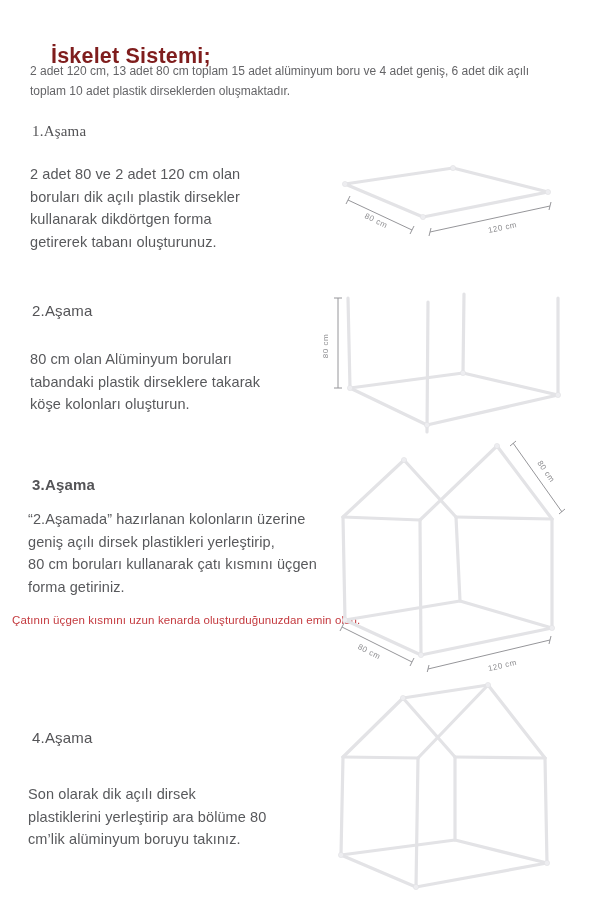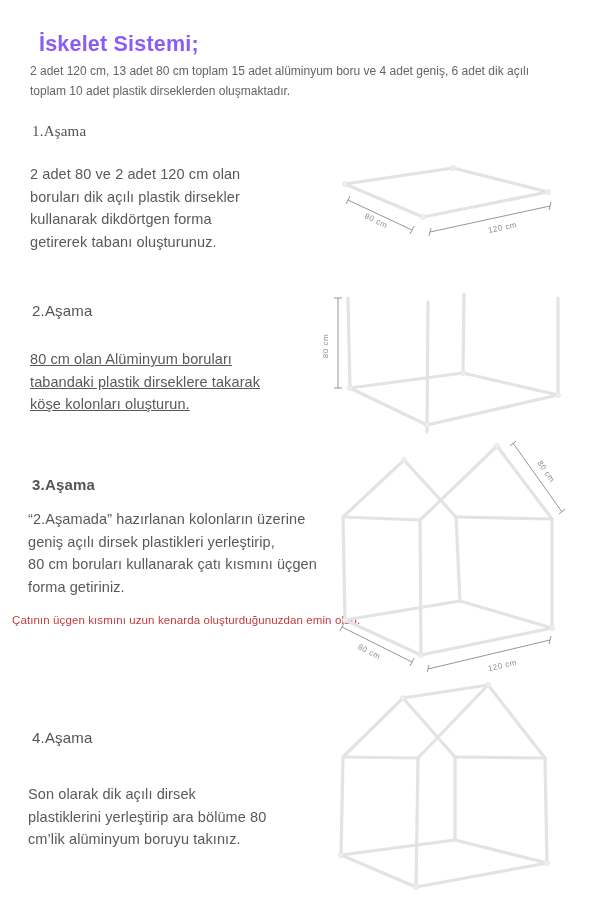--- a/index.html
+++ b/index.html
@@ -1,19 +1,19 @@
 <!DOCTYPE html>
 <html><head>
 <meta charset="utf-8">
 <style>
   html,body{margin:0;padding:0;background:#ffffff;}
   .page{position:relative;width:600px;height:900px;background:#ffffff;overflow:hidden;
         font-family:"Liberation Sans",sans-serif;}
-  .title{position:absolute;left:35px;top:28px;margin:4px;font-size:21.5px;font-weight:600;
-         color:#8b5cf6;letter-spacing:.2px;}
+  .title{position:absolute;left:35px;top:28px;margin:16px;font-size:21.5px;font-weight:600;
+         color:#7f1d1d;letter-spacing:.2px;}
   .intro{position:absolute;left:26px;top:57px;width:556px;margin:4px;font-size:12px;
          line-height:20px;color:#646467;white-space:pre-line;}
   .step-heading{position:absolute;margin:0;font-size:15px;font-weight:500;color:#545457;letter-spacing:.2px;}
   .step-body{position:absolute;margin:0;font-size:14.5px;line-height:22.5px;color:#58595c;
              white-space:pre-line;letter-spacing:.1px;}
   .warning{position:absolute;left:12px;top:614px;margin:0;font-size:11.5px;color:#c43a3f;letter-spacing:.1px;}
   .diagram{position:absolute;}
   .tube{fill:none;stroke:#e3e3e6;stroke-width:3.2;stroke-linecap:round;stroke-linejoin:round;}
   .joint{fill:#ededf0;stroke:#e0e0e4;stroke-width:.6;}
   .dim{stroke:#96969a;stroke-width:1;fill:none;stroke-linecap:butt;}
@@ -40,21 +40,21 @@
     <circle class="joint" cx="123" cy="13" r="2.6"></circle>
     <circle class="joint" cx="218" cy="37" r="2.6"></circle>
     <circle class="joint" cx="93" cy="62" r="2.6"></circle>
     <path class="dim" d="M18 45 L82 75 M20 41 L16 49 M84 71 L80 79"></path>
     <text class="dimtext" x="45" y="68" text-anchor="middle" transform="rotate(26 45 68)">80 cm</text>
     <path class="dim" d="M100 77 L220 51 M101 73 L99 81 M221 47 L219 55"></path>
     <text class="dimtext" x="173" y="75" text-anchor="middle" transform="rotate(-12 173 75)">120 cm</text>
   </svg>
 
   <h2 class="step-heading" style="left:32px;top:302px;">2.Aşama</h2>
-  <p class="step-body" style="left:30px;top:348px;width:330px;text-decoration:underline;">80 cm olan Alüminyum boruları
+  <p class="step-body" style="left:30px;top:348px;width:330px;">80 cm olan Alüminyum boruları
 tabandaki plastik dirseklere takarak
 köşe kolonları oluşturun.</p>
 
   <svg class="diagram" style="left:318px;top:276px;" width="252" height="170" viewBox="0 0 252 170">
     <path class="tube" d="M32 112 L109 149 L240 119 M145 97 L32 112 M145 97 L240 119"></path>
     <path class="tube" d="M30 22 L32 112 M110 26 L109 156 M146 18 L145 97 M240 22 L240 119"></path>
     <circle class="joint" cx="32" cy="112" r="2.6"></circle>
     <circle class="joint" cx="109" cy="149" r="2.6"></circle>
     <circle class="joint" cx="240" cy="119" r="2.6"></circle>
     <circle class="joint" cx="145" cy="97" r="2.6"></circle>

